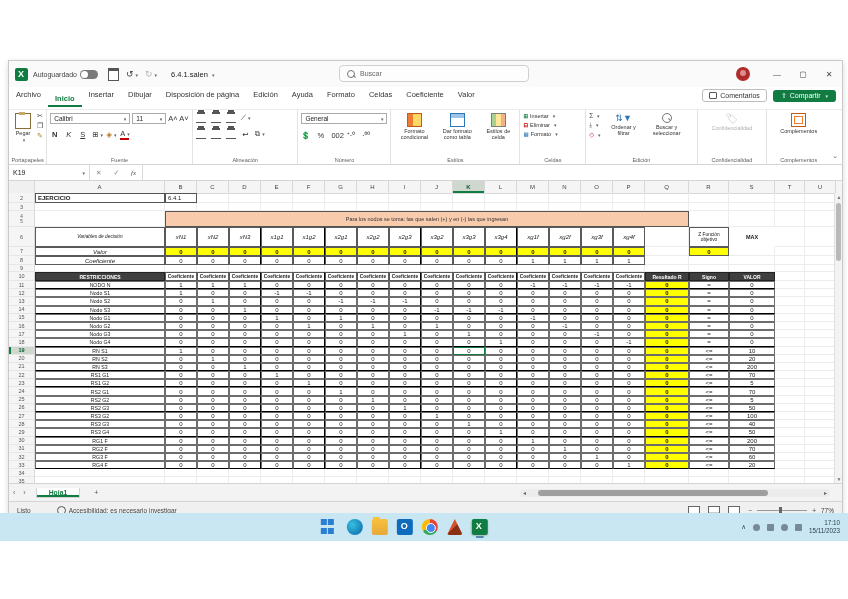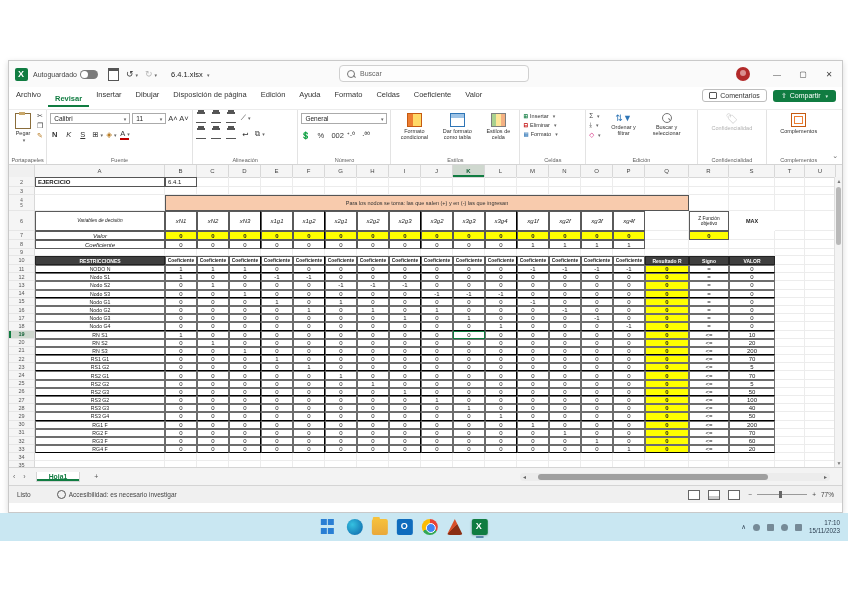--- a/index.html
+++ b/index.html
@@ -154,37 +154,37 @@
       <div class="xl-logo"></div>
       <div class="autosave">
         <span>Autoguardado</span>
         <span class="toggle"></span>
       </div>
       <div class="qat">
         <span class="saveico"></span>
         <span>↺<span class="chv">▾</span></span>
         <span style="color:#b5b5b5">↻<span class="chv">▾</span></span>
       </div>
-      <span class="fname"><span>6.4.1.xlsx</span> <span class="chv">▾</span></span>
+      <span class="fname"><span>6.4.1.salen</span> <span class="chv">▾</span></span>
       <div class="searchpill">
         <span class="lens"></span>
         <span>Buscar</span>
       </div>
       <div class="winctl">
         <div class="avatar"></div>
         <div class="wbtn">—</div>
         <div class="wbtn">▢</div>
         <div class="wbtn">✕</div>
       </div>
     </div>
 
     <div class="menubar">
       <span id="menu-items" style="display:flex;">
           <span class="menuitem">Archivo</span>
-          <span class="menuitem active">Revisar</span>
+          <span class="menuitem active">Inicio</span>
           <span class="menuitem">Insertar</span>
           <span class="menuitem">Dibujar</span>
           <span class="menuitem">Disposición de página</span>
           <span class="menuitem">Edición</span>
           <span class="menuitem">Ayuda</span>
           <span class="menuitem">Formato</span>
           <span class="menuitem">Celdas</span>
           <span class="menuitem">Coeficiente</span>
           <span class="menuitem">Valor</span>
         </span>
@@ -350,20 +350,32 @@
             <span class="ico16 addico"></span>
             <span>Complementos</span>
           </div>
         </div>
         <div class="rglabel">Complementos</div>
       </div>
 
       <div class="collapse">⌄</div>
     </div>
 
+    <div class="fbar">
+      <div class="namebox">
+        <span>K19</span>
+          <span class="chv">▾</span>
+      </div>
+      <div class="fbtns">
+        <span>✕</span>
+        <span>✓</span>
+        <span class="fx">fx</span>
+      </div>
+      <div class="finput"></div>
+    </div>
 
     <div class="sheet">
       <div class="chrow" id="col-headers">
           <div class="corner"></div>
           <div class="ch" style="width: 130px;">A</div>
           <div class="ch" style="width: 32px;">B</div>
           <div class="ch" style="width: 32px;">C</div>
           <div class="ch" style="width: 32px;">D</div>
           <div class="ch" style="width: 32px;">E</div>
           <div class="ch" style="width: 32px;">F</div>

